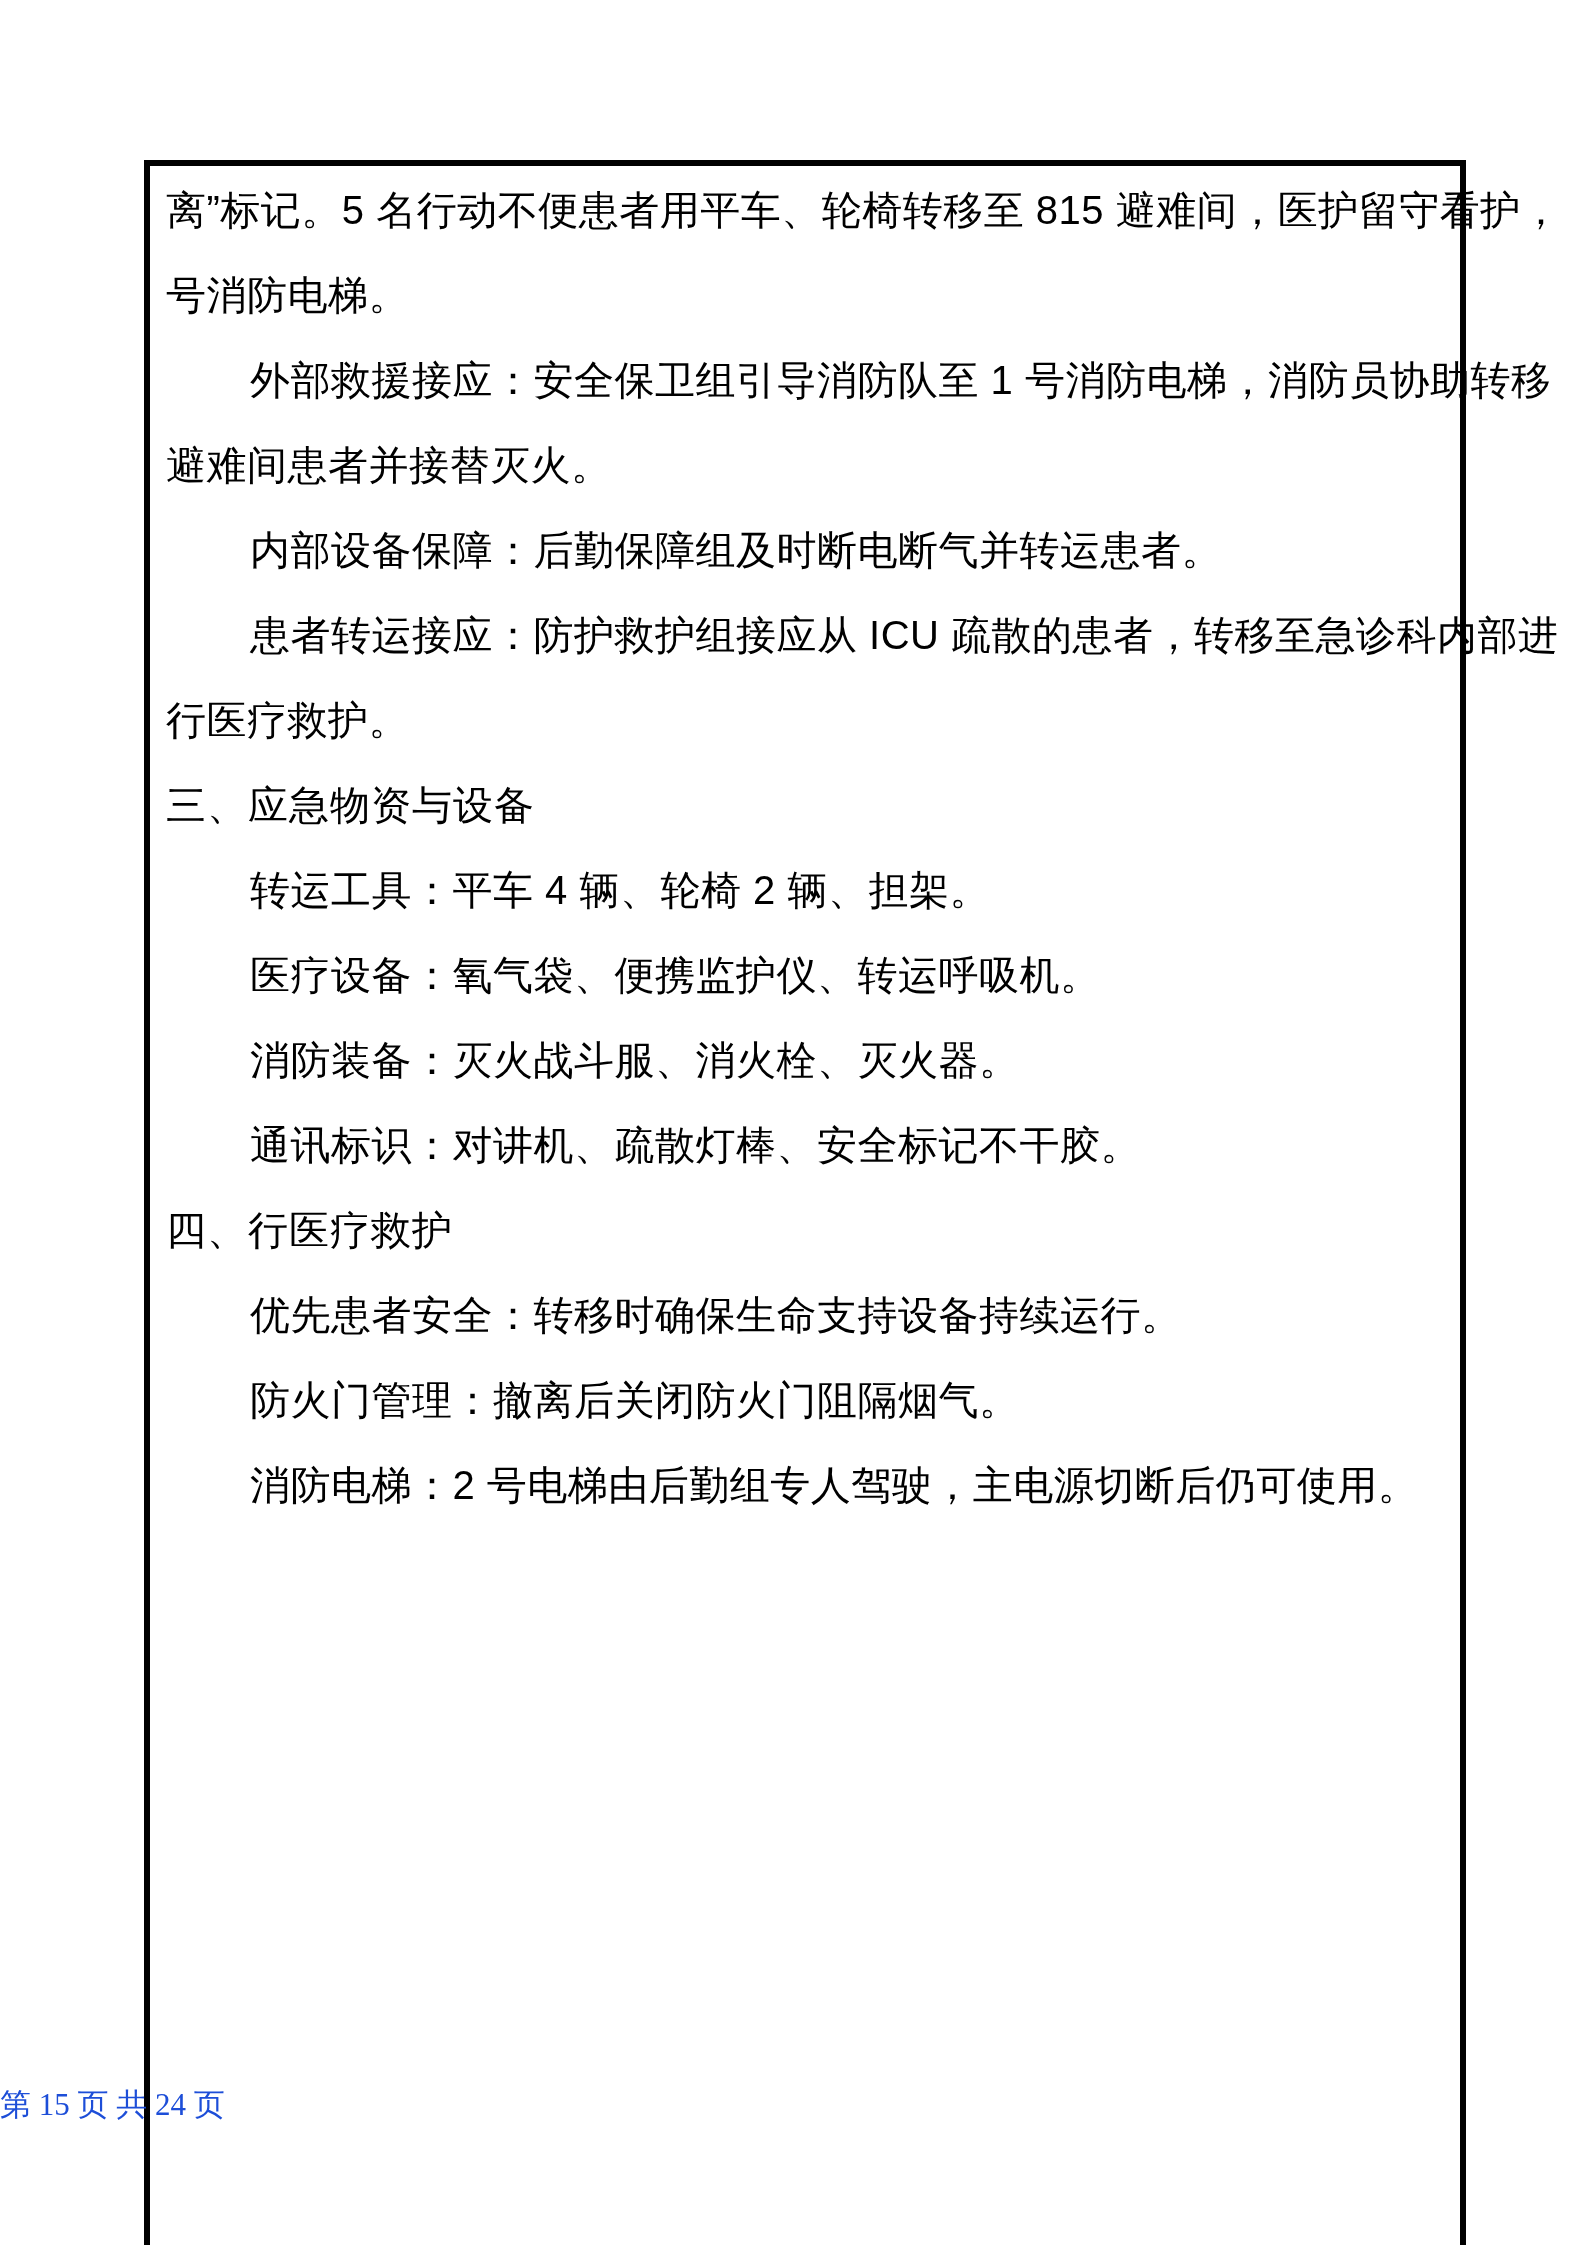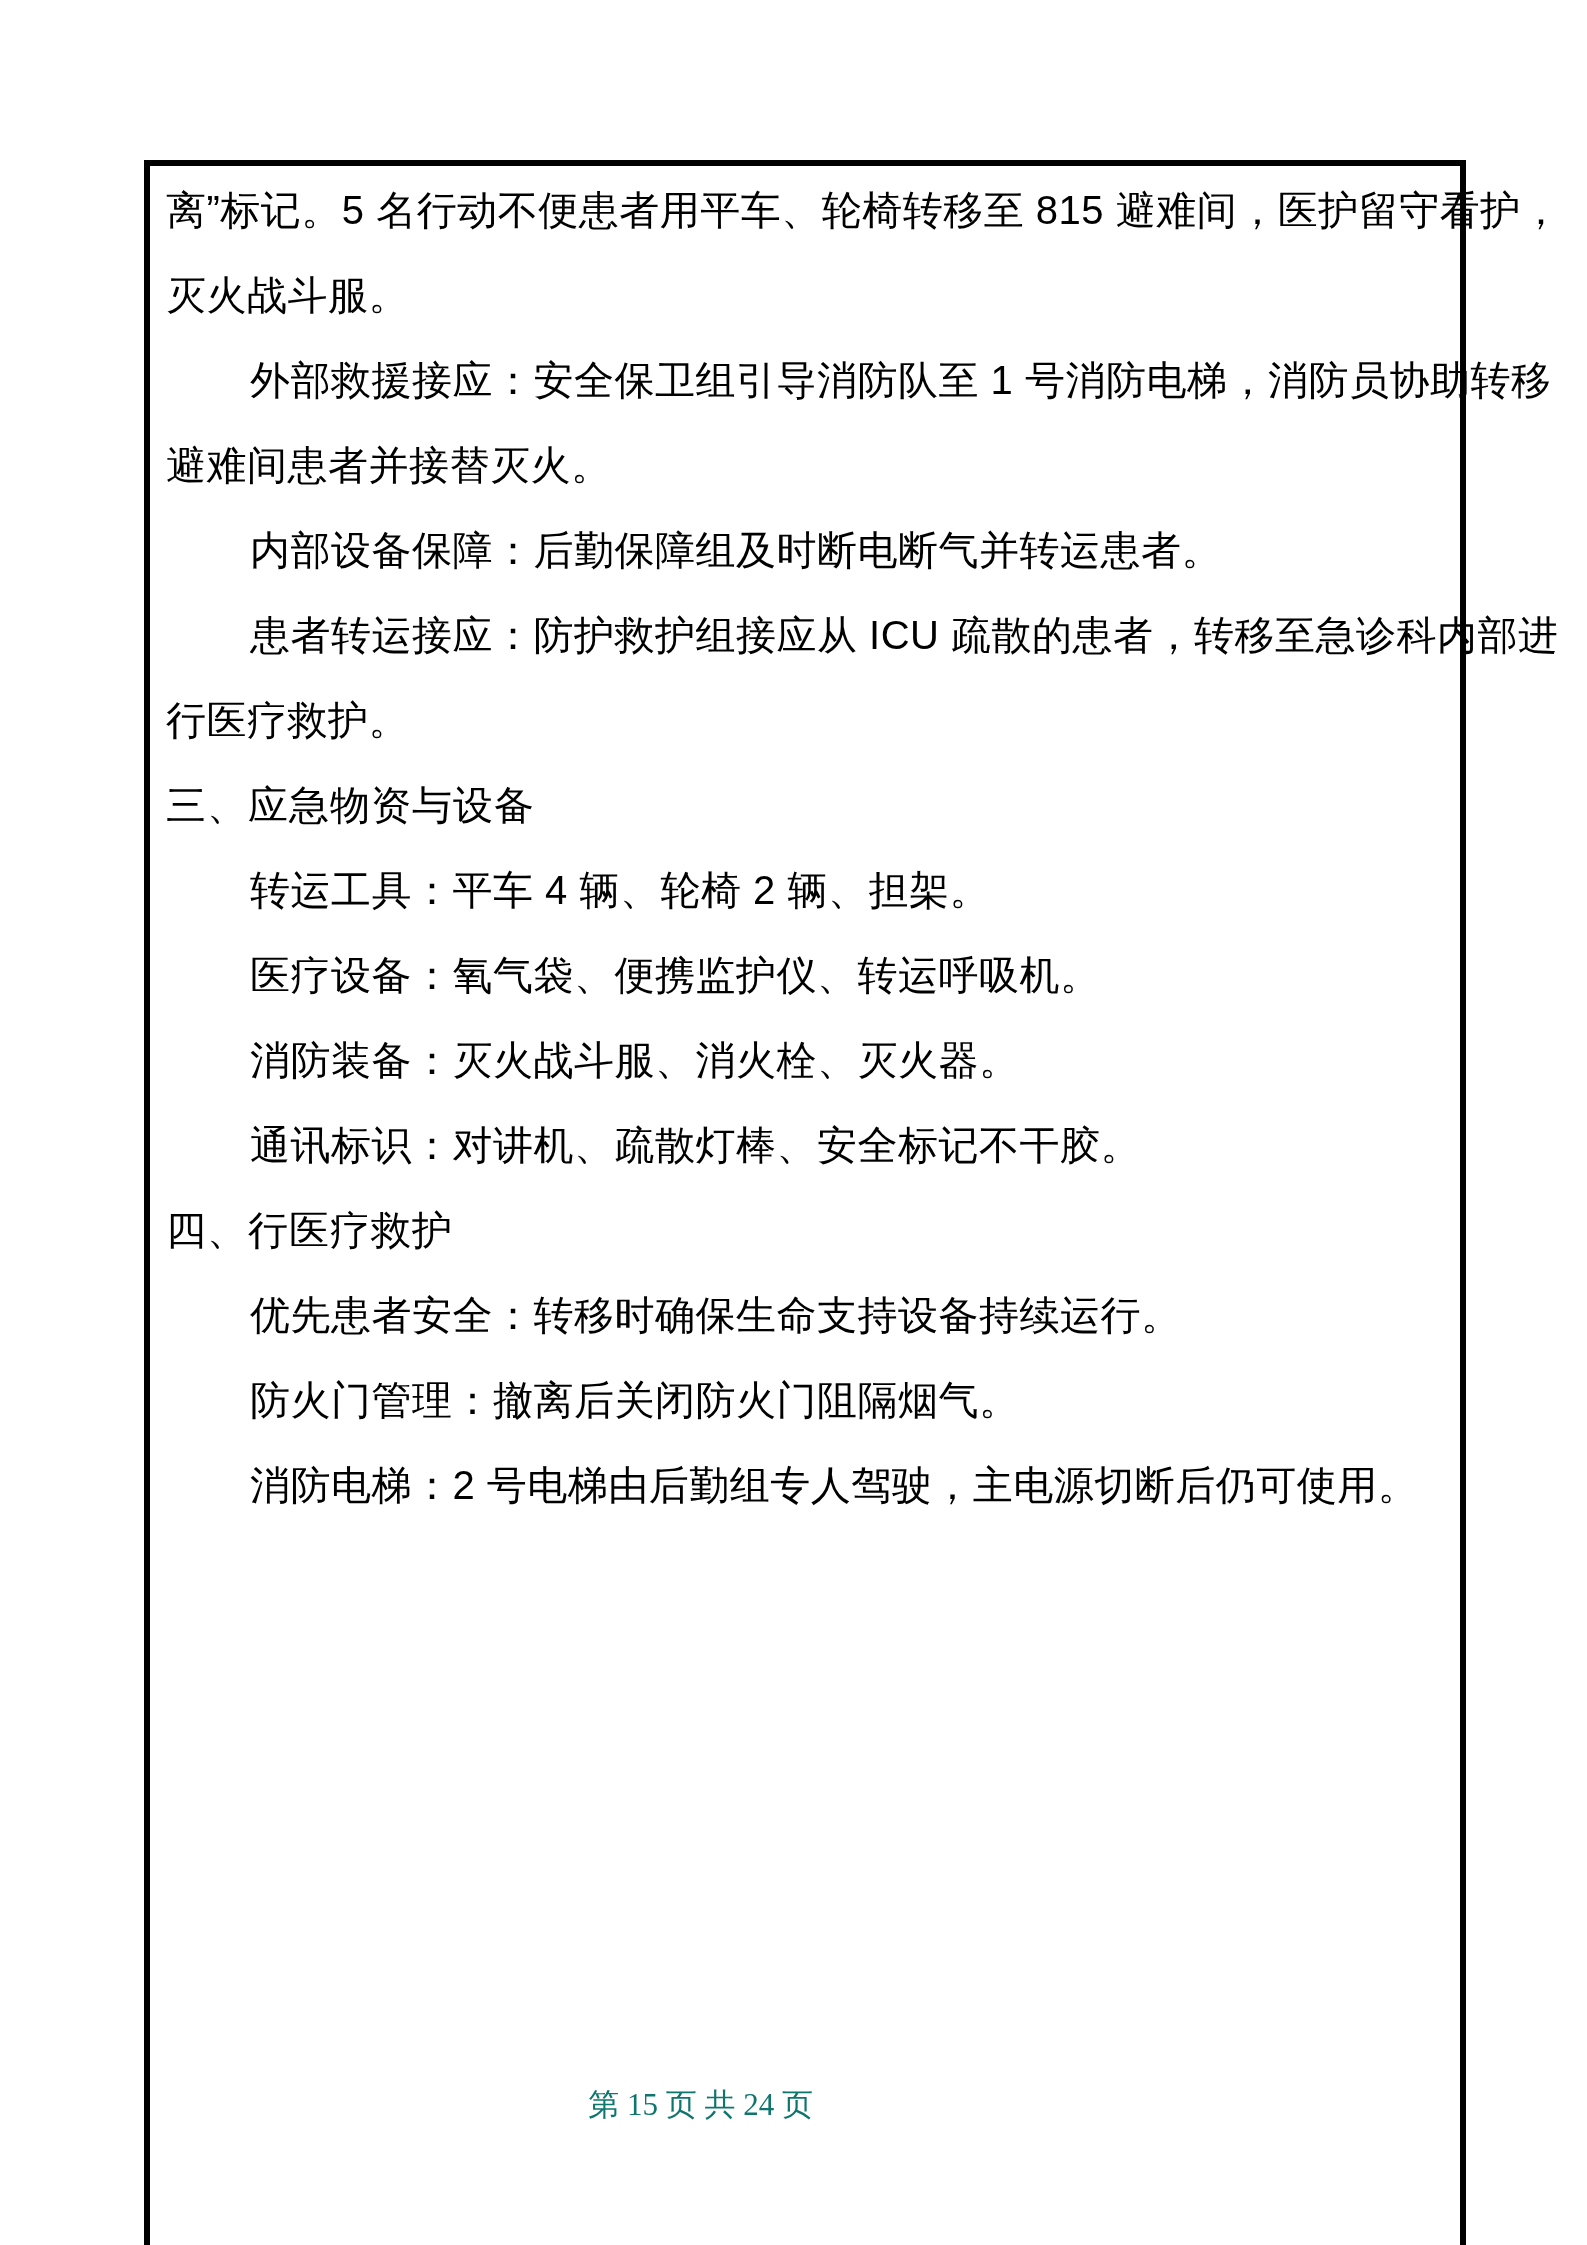--- a/index.html
+++ b/index.html
@@ -37,34 +37,33 @@
   }
   .doc-line.bold {
     font-weight: normal;
     letter-spacing: 1px;
   }
   .page-footer {
     position: absolute;
     left: 0;
     top: 2085px;
     width: 1401px;
-    text-align: center;
     font-family: "Liberation Serif", serif;
     font-size: 31px;
     line-height: 40px;
-    color: #0f766e;
+    color: #1d4ed8;
   }
 </style>
 </head>
 <body>
 
 <div class="content-box">
   <div id="lines">
       <div class="doc-line">离”标记。5 名行动不便患者用平车、轮椅转移至 815 避难间，医护留守看护，</div>
-      <div class="doc-line">灭火战斗服。</div>
+      <div class="doc-line">号消防电梯。</div>
       <div class="doc-line indent">外部救援接应：安全保卫组引导消防队至 1 号消防电梯，消防员协助转移</div>
       <div class="doc-line">避难间患者并接替灭火。</div>
       <div class="doc-line indent">内部设备保障：后勤保障组及时断电断气并转运患者。</div>
       <div class="doc-line indent">患者转运接应：防护救护组接应从 ICU 疏散的患者，转移至急诊科内部进</div>
       <div class="doc-line">行医疗救护。</div>
       <div class="doc-line bold">三、应急物资与设备</div>
       <div class="doc-line indent">转运工具：平车 4 辆、轮椅 2 辆、担架。</div>
       <div class="doc-line indent">医疗设备：氧气袋、便携监护仪、转运呼吸机。</div>
       <div class="doc-line indent">消防装备：灭火战斗服、消火栓、灭火器。</div>
       <div class="doc-line indent">通讯标识：对讲机、疏散灯棒、安全标记不干胶。</div>

